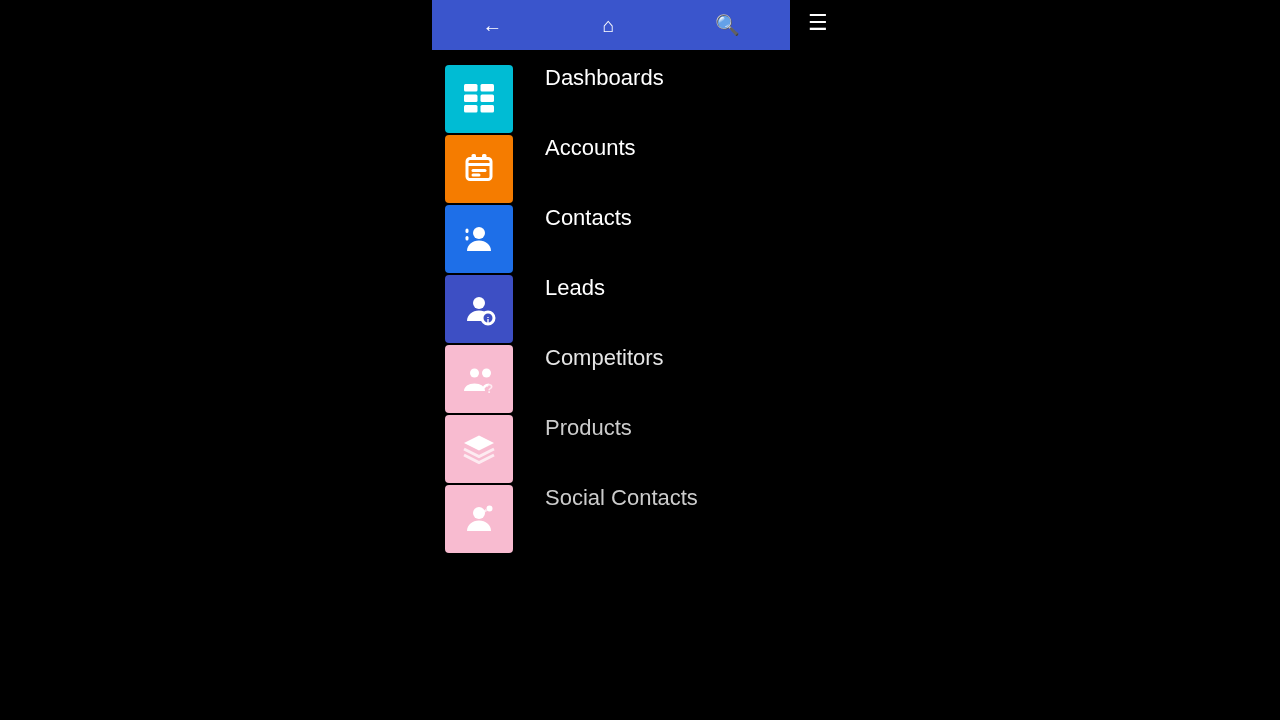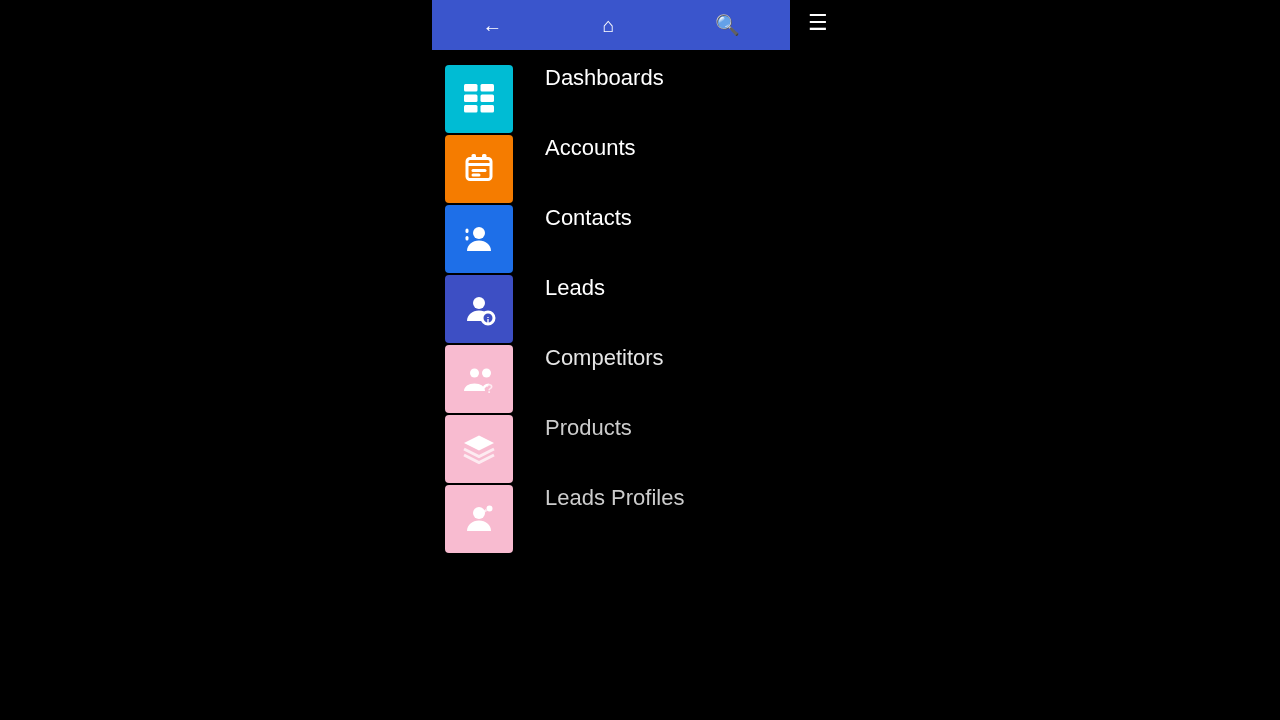--- a/index.html
+++ b/index.html
@@ -182,16 +182,16 @@
 
   <div class="menu-item">
     <div class="menu-icon-box color-lightpink">
       <svg viewBox="0 0 24 24" xmlns="http://www.w3.org/2000/svg" fill="rgba(255,255,255,0.7)">
         <circle cx="12" cy="8" r="4"></circle>
         <path d="M4 20c0-4 3.6-7 8-7s8 3 8 7"></path>
         <circle cx="19" cy="5" r="2"></circle>
         <line x1="17" y1="6" x2="14" y2="8" stroke="rgba(255,255,255,0.7)" stroke-width="1.5"></line>
       </svg>
     </div>
-    <span class="menu-label" style="color:#ccc;">Leads Profiles</span>
+    <span class="menu-label" style="color:#ccc;">Social Contacts</span>
   </div>
 
 </div>
 
 </body></html>

